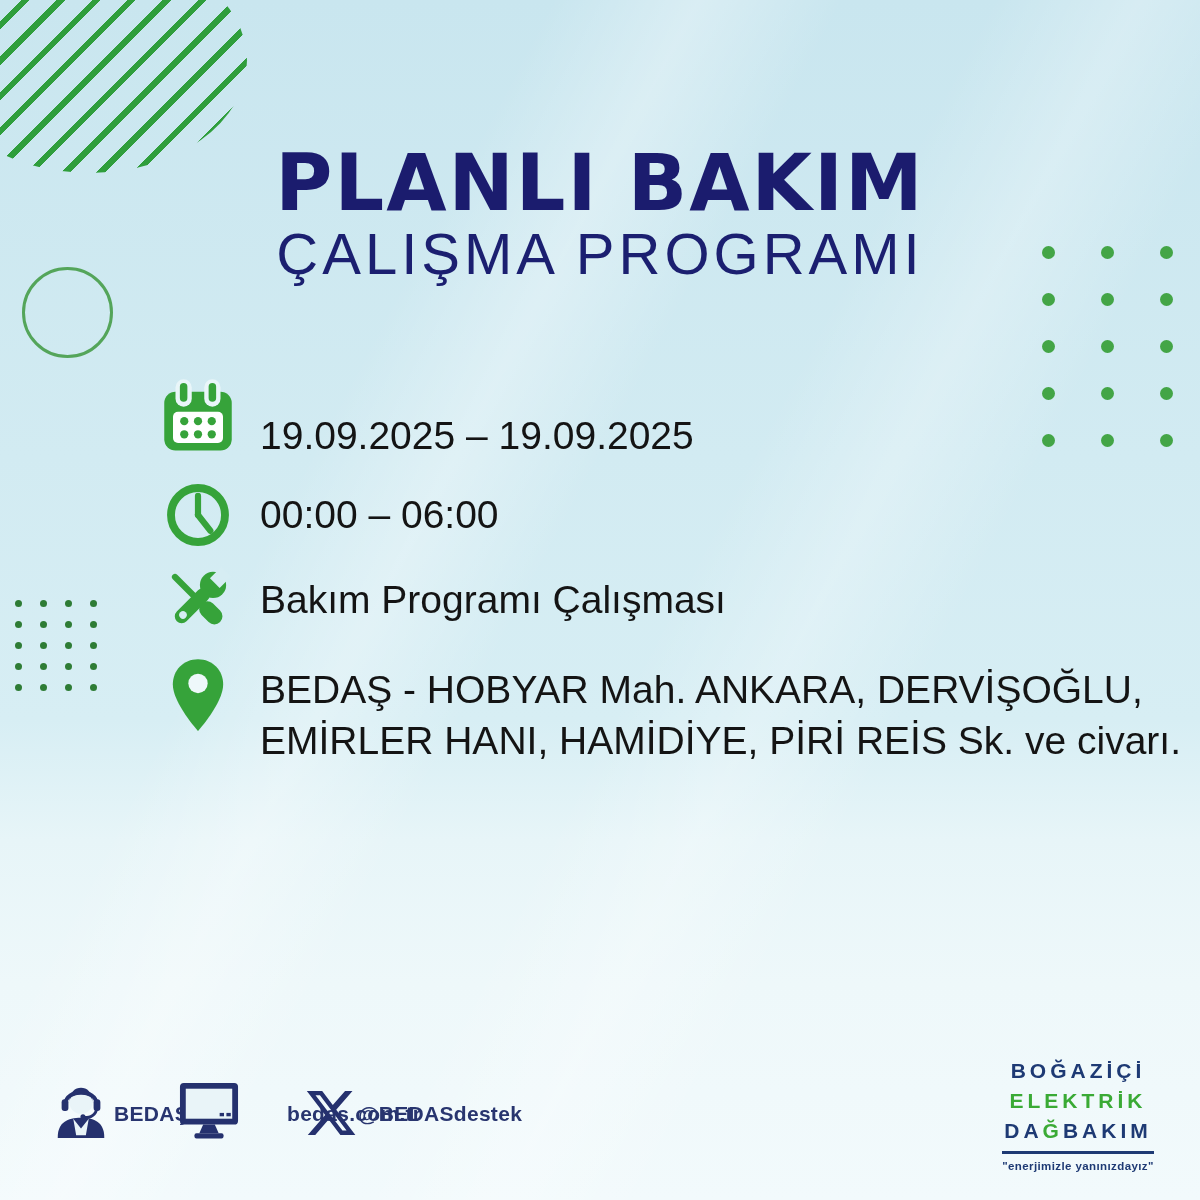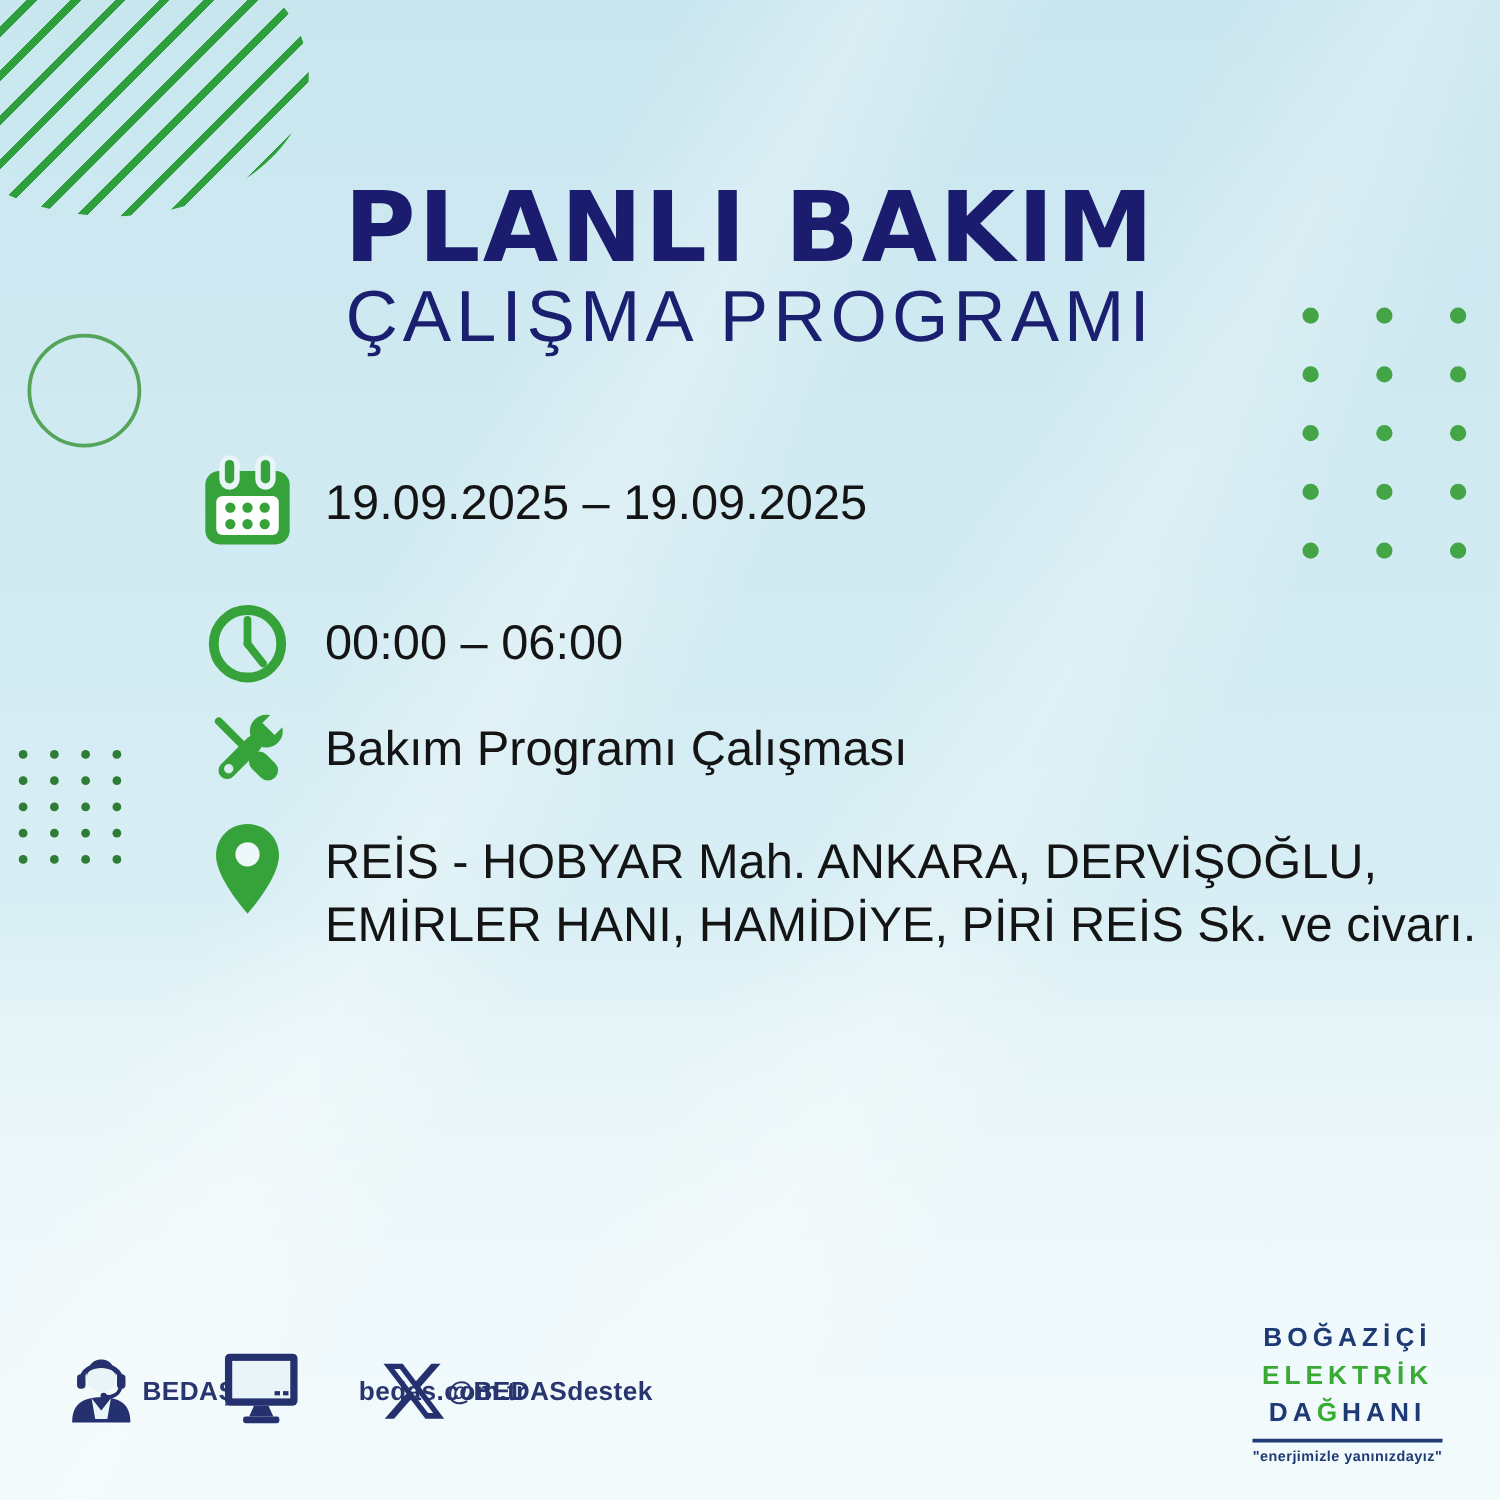--- a/index.html
+++ b/index.html
@@ -37,21 +37,21 @@
     font-size:78px; letter-spacing:2px; color:#1b1c6e;margin-top:20px;
   }
   .subtitle {
     position:absolute; top:220px; left:0; width:1200px; text-align:center;
     font-weight:400; font-size:58px; letter-spacing:4px; color:#1b1f70;
   }
   
   .row { position:absolute; left:158px; display:flex; align-items:center; }
   .icon-box { flex:0 0 auto; display:flex; align-items:center; justify-content:center; }
   .detail-text { color:#141414; font-size:39px; margin-left:22px; white-space:nowrap; }
-  .row-date { top:360px; height:86px; }
+  .row-date { top:372px; height:86px;align-items:flex-end; }
   .row-time { top:478px; height:74px; }
   .row-work { top:558px; height:84px; }
   .row-loc  { top:650px; align-items:flex-start; }
   .loc-text { margin-left:22px; margin-top:14px; }
   .loc-line { display:block; color:#141414; font-size:39px; line-height:51px; white-space:nowrap; }
   
   .contact { position:absolute; top:1076px; display:flex; flex-direction:row; align-items:center; }
   .contact-1 { left:48px;  width:112px; }
   .contact-2 { left:174px; width:128px;gap:43px; }
   .contact-3 { left:304px; width:146px; }
@@ -166,21 +166,21 @@
   </div>
 
   <div class="row row-loc">
     <span class="icon-box" style="width:80px; margin-top:6px;">
       <svg width="62" height="84" viewBox="0 0 64 84">
         <path d="M32,2 C17,2 6,13.5 6,28 C6,47 32,76 32,76 C32,76 58,47 58,28 C58,13.5 47,2 32,2 Z" fill="#36a33a"></path>
         <circle cx="32" cy="27" r="10" fill="#eef8fa"></circle>
       </svg>
     </span>
     <span class="loc-text">
-      <span class="loc-line">REİS - HOBYAR Mah. ANKARA, DERVİŞOĞLU,</span>
+      <span class="loc-line">BEDAŞ - HOBYAR Mah. ANKARA, DERVİŞOĞLU,</span>
       <span class="loc-line">EMİRLER HANI, HAMİDİYE, PİRİ REİS Sk. ve civarı.</span>
     </span>
   </div>
 
   <div class="contact contact-1">
     <span class="icon-slot">
       <svg width="66" height="62" viewBox="0 0 64 64">
         <path d="M8,61 C8,46 18,41 32,41 C46,41 56,46 56,61 L56,62 L8,62 Z" fill="#25316e"></path>
         <path d="M24,42 L32,52 L40,42 L37,59 L27,59 Z" fill="#e9f4f8"></path>
         <circle cx="32" cy="25" r="12" fill="#e9f4f8"></circle>
@@ -214,18 +214,18 @@
       <svg width="54" height="54" viewBox="0 0 24 24">
         <path fill="#25316e" d="M18.244 2.25h3.308l-7.227 8.26 8.502 11.24H16.17l-5.214-6.817L4.99 21.75H1.68l7.73-8.835L1.254 2.25H8.08l4.713 6.231 5.451-6.231zm-1.161 17.52h1.833L7.084 4.126H5.117l11.966 15.644z"></path>
       </svg>
     </span>
     <span class="contact-label">@BEDASdestek</span>
   </div>
 
   <div class="logo">
     <div class="logo-line">BOĞAZİÇİ</div>
     <div class="logo-line l-green">ELEKTRİK</div>
-    <div class="logo-line"><span>DA</span><span class="l-green">Ğ</span><span>HANI</span></div>
+    <div class="logo-line"><span>DA</span><span class="l-green">Ğ</span><span>BAKIM</span></div>
     <div class="logo-divider"></div>
     <div class="logo-tagline">"enerjimizle yanınızdayız"</div>
   </div>
 
 </div>
 
 </body></html>

